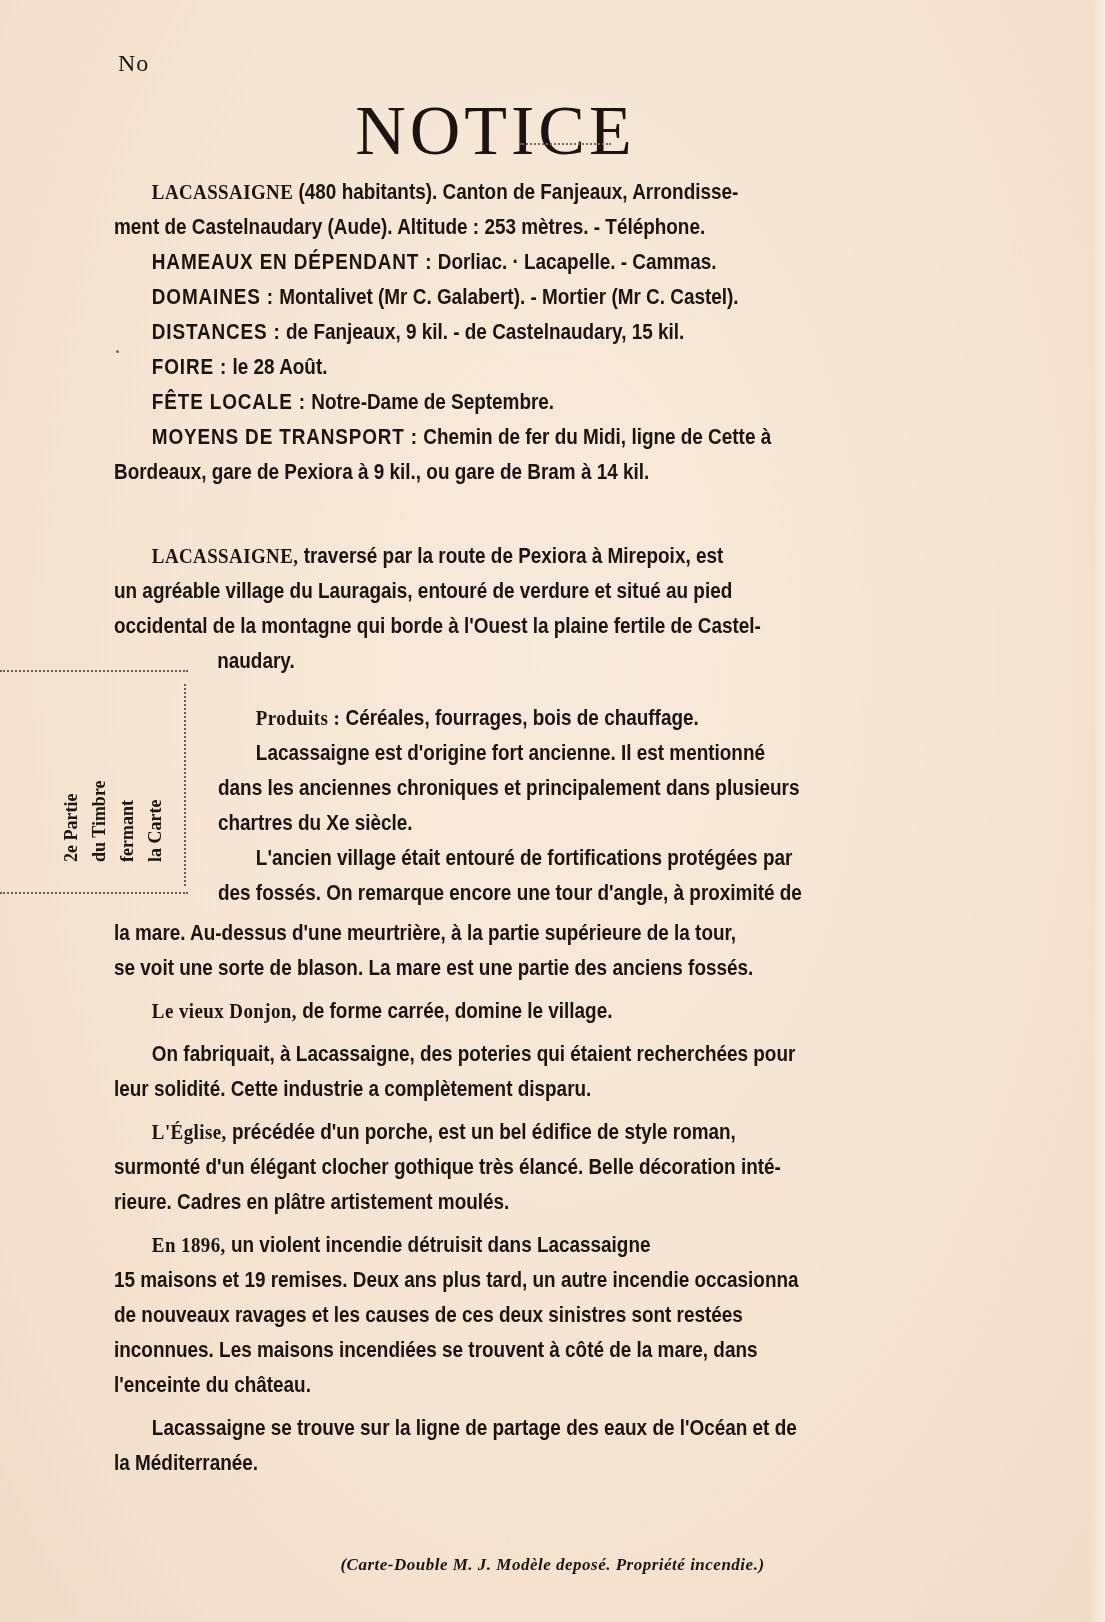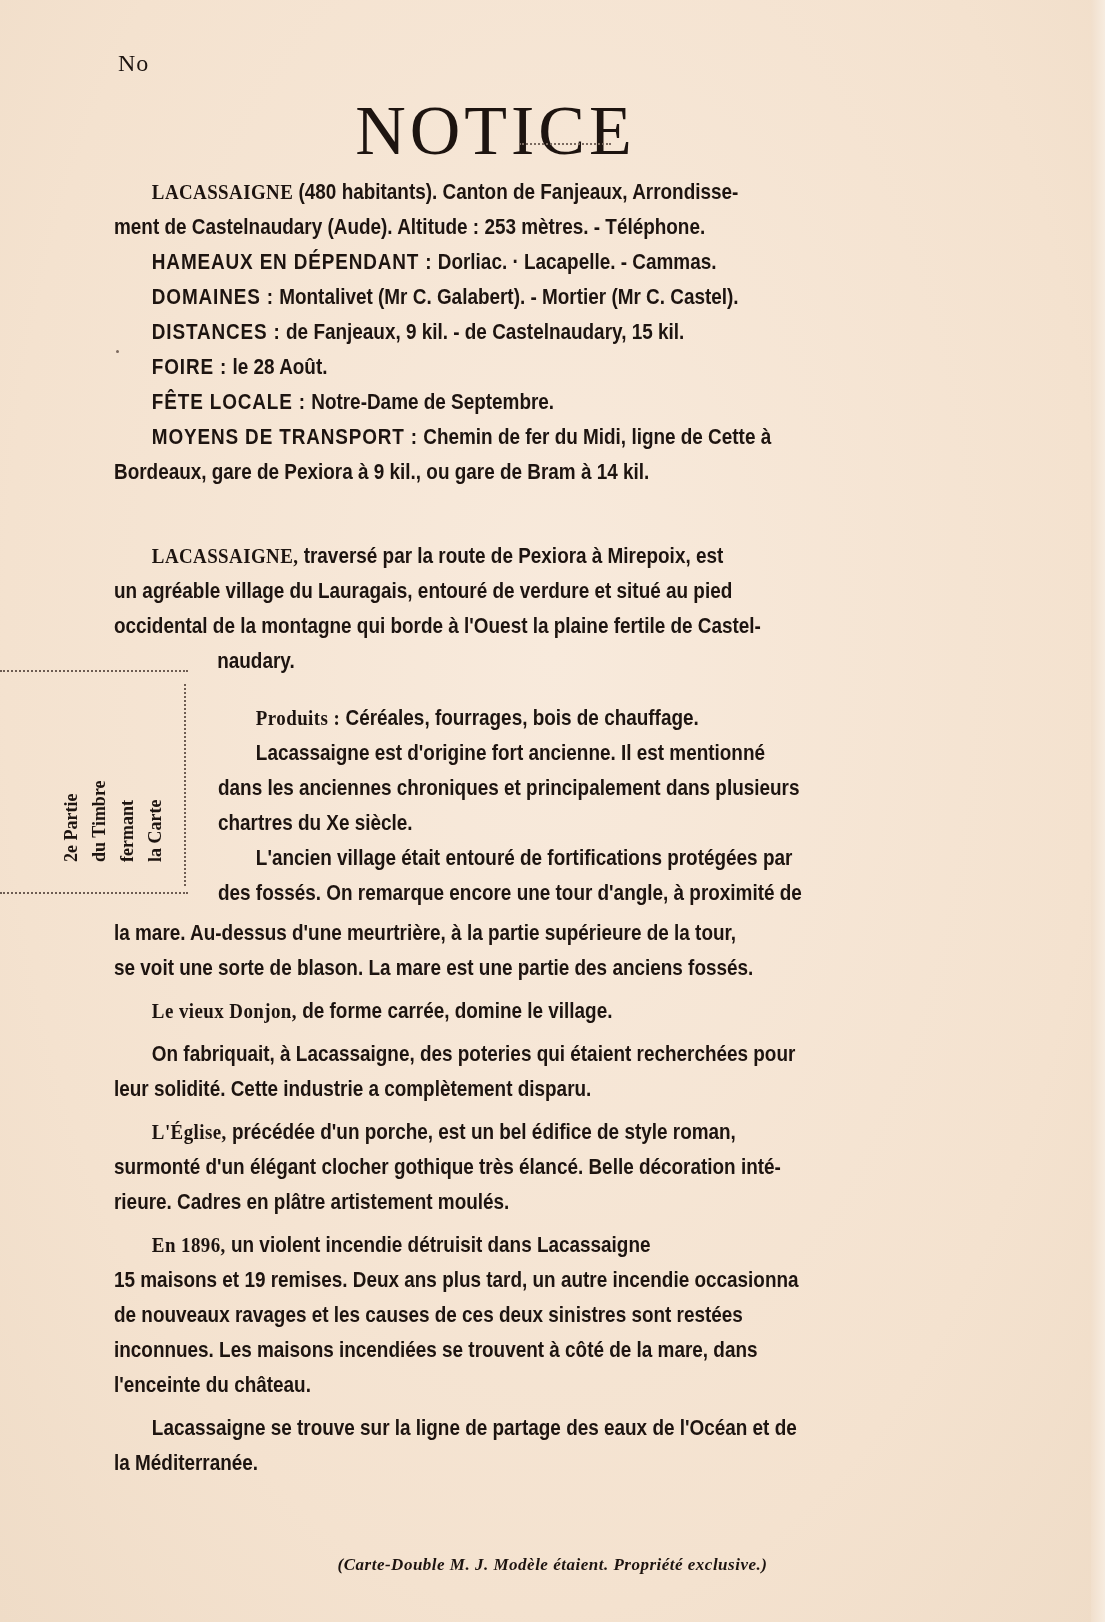--- a/index.html
+++ b/index.html
@@ -274,13 +274,13 @@
     </div>
   <div style="height:8px"></div>
   <div class="line indent">
       <span>Lacassaigne se trouve sur la ligne de partage des eaux de l'Océan et de</span>
     </div>
   <div class="line left">
       <span>la Méditerranée.</span>
     </div>
 </div>
 
-<div class="footer">(Carte-Double M. J. Modèle étaient. Propriété exclusive.)</div>
+<div class="footer">(Carte-Double M. J. Modèle deposé. Propriété incendie.)</div>
 
 </body></html>

